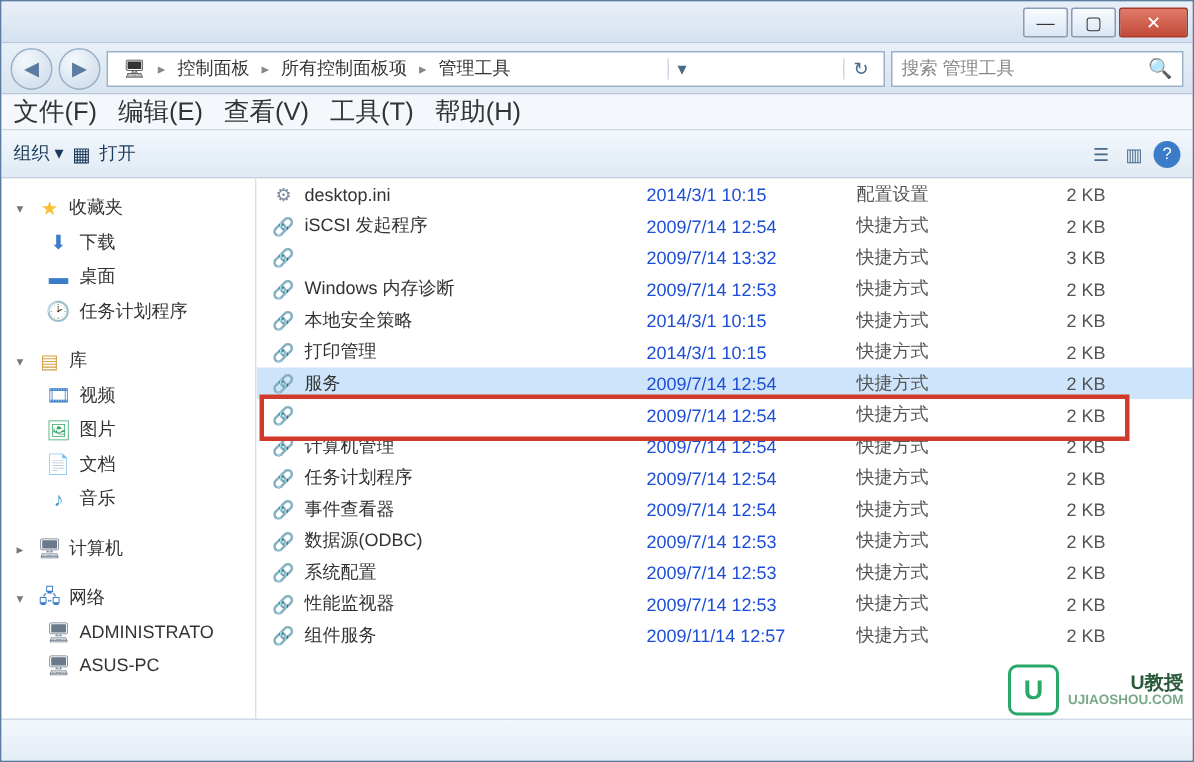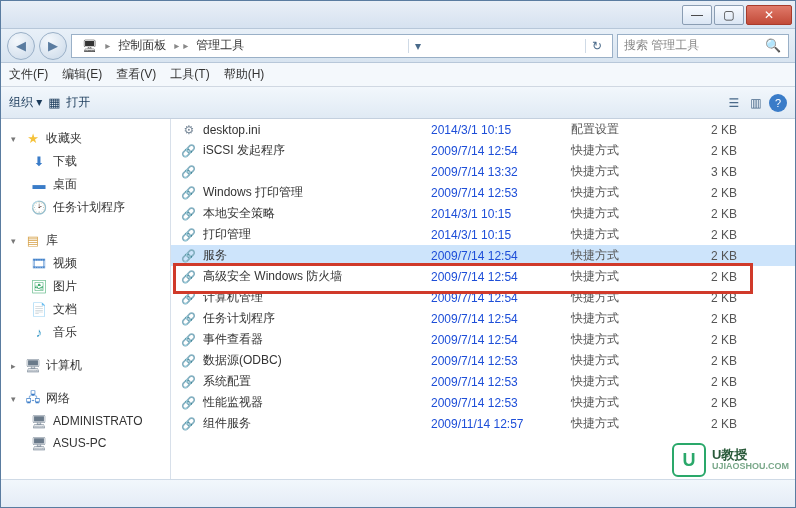--- a/index.html
+++ b/index.html
@@ -47,29 +47,29 @@
 .breadcrumb {
   flex:1; height:24px;
   background:#fff; border:1px solid #9ab0c7;
   display:flex; align-items:center; font-size:12px; color:#333;
   padding:0 4px; gap:0;
 }
 .breadcrumb .seg { padding:0 6px; cursor:pointer; }
 .breadcrumb .sep { color:#888; font-size:10px; padding:0 2px; }
 .breadcrumb .refresh { margin-left:auto; padding:0 6px; color:#4a6a8a; cursor:pointer; border-left:1px solid #cfdae6; }
 .searchbox {
-  width:172px; height:24px; background:#fff; border:1px solid #9ab0c7;
+  width:195px; height:24px; background:#fff; border:1px solid #9ab0c7;
   display:flex; align-items:center; padding:0 6px; font-size:12px; color:#888;
   justify-content:space-between;
 }
 .searchbox .mag { color:#4a6a8a; font-size:13px; }
 
 .menubar {
   height:24px; background:#f4f8fc;
-  display:flex; align-items:center; font-size:12px; color:#333;
+  display:flex; align-items:center; font-size:17px; color:#333;
   padding:0 8px; gap:14px;
   border-bottom:1px solid #d0d8e2;
 }
 .menubar span { cursor:pointer; }
 
 .toolbar {
   height:32px;
   background:linear-gradient(#f2f7fc,#e0eaf4);
   border-bottom:1px solid #c4d0de;
   display:flex; align-items:center; padding:0 8px; font-size:12px; color:#1a3a5a;
@@ -145,21 +145,21 @@
   position:absolute; right:6px; bottom:2px;
   display:flex; align-items:center; gap:6px;
   font-size:13px; font-weight:bold; color:#2a5a3a;
   pointer-events:none;
 }
 .watermark .logo {
   width:34px;height:34px;border:2px solid #2aa86a;border-radius:6px;
   display:flex;align-items:center;justify-content:center;
   background:#fff;color:#2aa86a;font-size:18px;font-weight:bold;
 }
-.watermark .txt { display:flex;flex-direction:column;line-height:1.1; }
+.watermark .txt { display:flex;flex-direction:column;line-height:1.1;text-align:right; }
 .watermark .txt small{font-size:9px;color:#7aa88a;font-weight:bold;}
 </style>
 </head>
 <body>
 
 <div class="window">
 
   <div class="titlebar">
     <div class="tbtn">—</div>
     <div class="tbtn">▢</div>
@@ -167,20 +167,21 @@
   </div>
 
   <div class="addr-row">
     <div class="navbtn">◀</div>
     <div class="navbtn">▶</div>
     <div class="breadcrumb">
       <span class="seg">🖥</span>
       <span class="sep">▸</span>
       <span class="seg">控制面板</span>
       <span class="sep">▸</span>
+      <span class="seg">所有控制面板项</span>
       <span class="sep">▸</span>
       <span class="seg">管理工具</span>
       <span class="refresh">▾</span>
       <span class="refresh">↻</span>
     </div>
     <div class="searchbox">
       <span>搜索 管理工具</span>
       <span class="mag">🔍</span>
     </div>
   </div>
@@ -301,21 +302,21 @@
             <div class="c-name">
               <span class="fico lnk">🔗</span>
             </div>
             <div class="c-date">2009/7/14 13:32</div>
             <div class="c-type">快捷方式</div>
             <div class="c-size">3 KB</div>
           </div>
           <div class="row">
             <div class="c-name">
               <span class="fico lnk">🔗</span>
-              <span>Windows 打印管理</span>
+              <span>Windows 内存诊断</span>
             </div>
             <div class="c-date">2009/7/14 12:53</div>
             <div class="c-type">快捷方式</div>
             <div class="c-size">2 KB</div>
           </div>
           <div class="row">
             <div class="c-name">
               <span class="fico lnk">🔗</span>
               <span>本地安全策略</span>
             </div>
@@ -337,21 +338,20 @@
               <span class="fico lnk">🔗</span>
               <span>服务</span>
             </div>
             <div class="c-date">2009/7/14 12:54</div>
             <div class="c-type">快捷方式</div>
             <div class="c-size">2 KB</div>
           </div>
           <div class="row">
             <div class="c-name">
               <span class="fico lnk">🔗</span>
-              <span>高级安全 Windows 防火墙</span>
             </div>
             <div class="c-date">2009/7/14 12:54</div>
             <div class="c-type">快捷方式</div>
             <div class="c-size">2 KB</div>
           </div>
           <div class="row">
             <div class="c-name">
               <span class="fico lnk">🔗</span>
               <span>计算机管理</span>
             </div>

